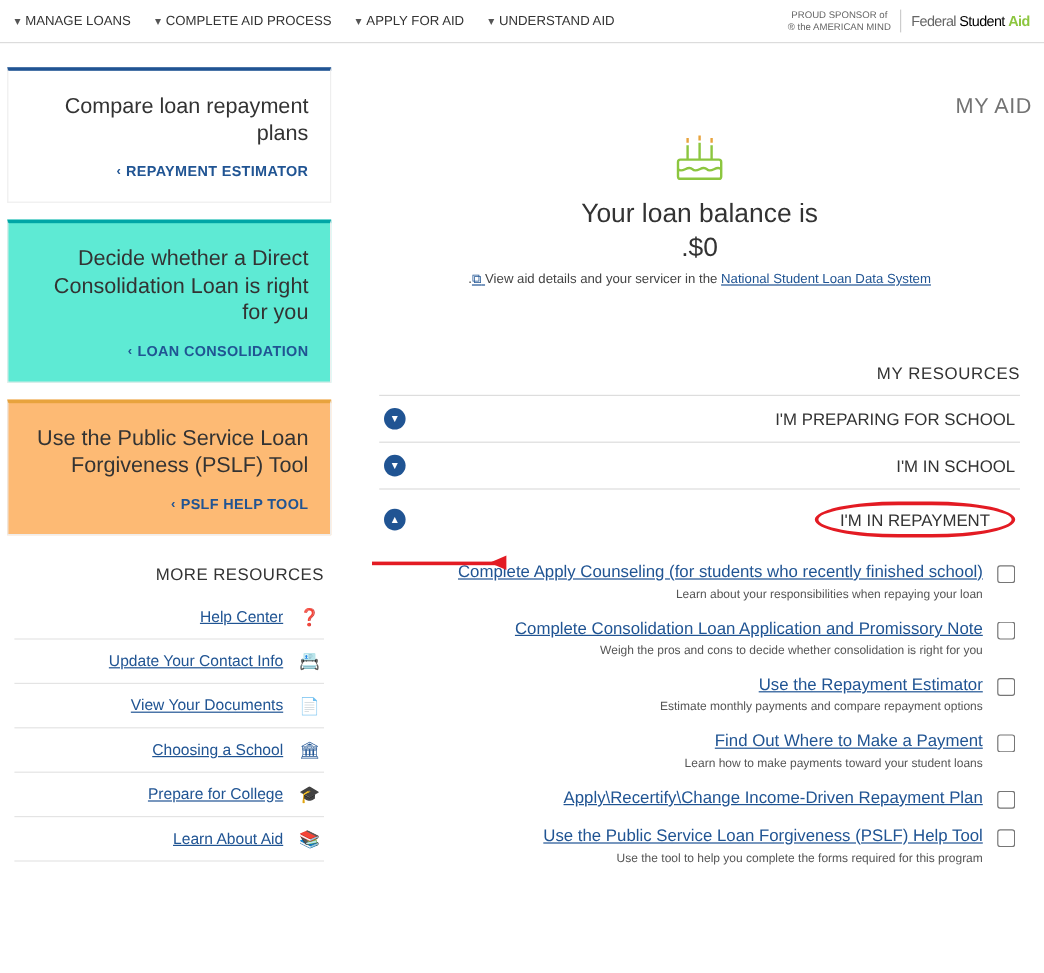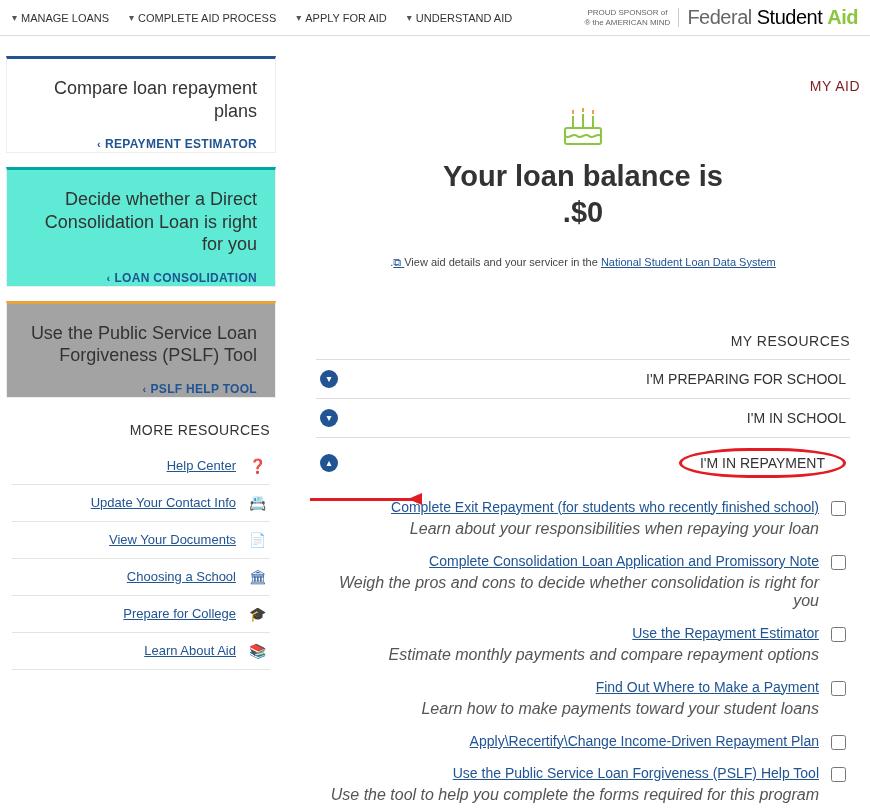--- a/index.html
+++ b/index.html
@@ -1,54 +1,54 @@
 <!DOCTYPE html>
 <html dir="rtl"><head>
 <meta charset="utf-8">
 <style>
 *{box-sizing:border-box;margin:0;padding:0}
 body{font-family:"Helvetica Neue",Arial,sans-serif;background:#fff;width:870px;height:811px;overflow:hidden;direction:rtl}
 .header{height:36px;border-bottom:1px solid #dcdcdc;display:flex;align-items:center;padding:0 12px;justify-content:space-between}
 .logo-area{display:flex;align-items:center;gap:8px}
-.logo-text{font-size:20px;font-weight:400;letter-spacing:-0.5px}
+.logo-text{font-size:12px;font-weight:400;letter-spacing:-0.5px}
 .logo-text .grey{color:#666}
 .logo-text .green{color:#8cc63f;font-weight:600}
 .logo-sub{font-size:8px;color:#666;border-right:1px solid #ccc;padding-right:8px;line-height:1.2;text-align:center}
 .nav{display:flex;gap:20px;font-size:11px;color:#333}
 .nav-item{display:flex;align-items:center;gap:4px;cursor:pointer}
 .chev{font-size:10px;color:#555}
 .page{display:flex;gap:20px;padding:20px 0 0 6px}
 .main{flex:1;min-width:0}
 .side{width:270px;display:flex;flex-direction:column;gap:14px}
-.my-aid-title{font-size:14px;color:#7f1d1d;margin:22px 10px 6px 0;font-weight:400;letter-spacing:0.5px}
+.my-aid-title{font-size:18px;color:#737373;margin:22px 10px 6px 0;font-weight:400;letter-spacing:0.5px}
 .balance-card{background:#fff;text-align:center;padding:6px 20px 16px}
 .cake{display:inline-block;margin-bottom:6px}
-.balance-text{font-size:29px;color:#333;line-height:1.25;font-weight:700}
-.aid-detail{font-size:11px;color:#444;margin-top:25px}
+.balance-text{font-size:22px;color:#333;line-height:1.25;font-weight:400}
+.aid-detail{font-size:11px;color:#444;margin-top:8px}
 .aid-detail a{color:#205493;text-decoration:underline}
 .ext{color:#205493}
 .checklists{background:#fff;margin-top:34px;padding:0 20px 20px}
 .check-title{font-size:14px;color:#333;padding:14px 0 10px;letter-spacing:0.5px}
 .acc{border-top:1px solid #ddd}
 .acc-head{display:flex;justify-content:space-between;align-items:center;padding:10px 4px;cursor:pointer;font-size:14px;color:#333}
 .circ{width:18px;height:18px;border-radius:50%;background:#205493;color:#fff;display:flex;align-items:center;justify-content:center;font-size:10px}
 .circ.up{background:#205493}
 .repay-oval{border:3px solid #e31b23;border-radius:50%/60%;padding:4px 18px;display:inline-block}
 .arrow-annot{position:relative}
 .arrow-red{position:absolute;left:-6px;top:10px;width:110px;height:3px;background:#e31b23}
 .arrow-red::before{content:"";position:absolute;right:-2px;top:-5px;border-right:14px solid #e31b23;border-top:6.5px solid transparent;border-bottom:6.5px solid transparent}
 .check-item{display:flex;align-items:flex-start;gap:12px;padding:10px 4px 4px;flex-direction:row}
 .check-item input{margin-top:3px;width:15px;height:15px}
 .check-body{flex:1;text-align:right}
 .check-link{color:#205493;text-decoration:underline;font-size:14px;cursor:pointer}
-.check-desc{font-size:16px;font-style:italic;color:#555;margin-top:4px}
-.side-card{border-top:3px solid;background:#f7f7f7;padding:18px 18px 0;text-align:right}
+.check-desc{font-size:10px;color:#555;margin-top:4px}
+.side-card{border-top:3px solid;background:#f7f7f7;padding:18px 18px 16px;text-align:right}
 .side-card.blue{border-color:#205493;background:#fff;border-bottom:1px solid #eee;border-left:1px solid #eee;border-right:1px solid #eee}
 .side-card.teal{border-color:#00a6a6;background:#5eead4;border-bottom:1px solid #eee;border-left:1px solid #eee;border-right:1px solid #eee}
-.side-card.orange{border-color:#e8a33d;background:#a3a3a3;border-bottom:1px solid #eee;border-left:1px solid #eee;border-right:1px solid #eee}
+.side-card.orange{border-color:#e8a33d;background:#fdba74;border-bottom:1px solid #eee;border-left:1px solid #eee;border-right:1px solid #eee}
 .side-title{font-size:18px;color:#333;line-height:1.25;font-weight:400;margin-bottom:12px}
 .side-link{color:#205493;font-size:12px;font-weight:600;cursor:pointer;display:inline-flex;align-items:center;gap:4px;letter-spacing:0.3px}
 .side-link .chev2{font-size:11px}
 .resources{margin-top:10px;padding:0 6px}
 .res-title{font-size:14px;color:#333;margin-bottom:10px;letter-spacing:0.4px}
 .res-item{display:flex;align-items:center;gap:12px;padding:10px 2px;border-bottom:1px solid #e4e4e4;flex-direction:row}
 .res-ico{width:20px;text-align:center;color:#205493;font-size:14px}
 .res-link{color:#205493;text-decoration:underline;font-size:13px;cursor:pointer}
 </style>
 </head>
@@ -125,21 +125,21 @@
       <div class="acc">
         <div class="acc-head">
           <span class="repay-oval"><span>I'M IN REPAYMENT</span></span>
           <span class="circ up">▴</span>
         </div>
 
         <div class="check-item arrow-annot">
           <div class="arrow-red"></div>
           <input type="checkbox" style="">
           <div class="check-body">
-            <span class="check-link">Complete Exit Repayment (for students who recently finished school)</span>
+            <span class="check-link">Complete Apply Counseling (for students who recently finished school)</span>
             <div class="check-desc">Learn about your responsibilities when repaying your loan</div>
           </div>
         </div>
         <div class="check-item">
           <input type="checkbox" style="">
           <div class="check-body">
             <span class="check-link">Complete Consolidation Loan Application and Promissory Note</span>
             <div class="check-desc">Weigh the pros and cons to decide whether consolidation is right for you</div>
           </div>
         </div>

